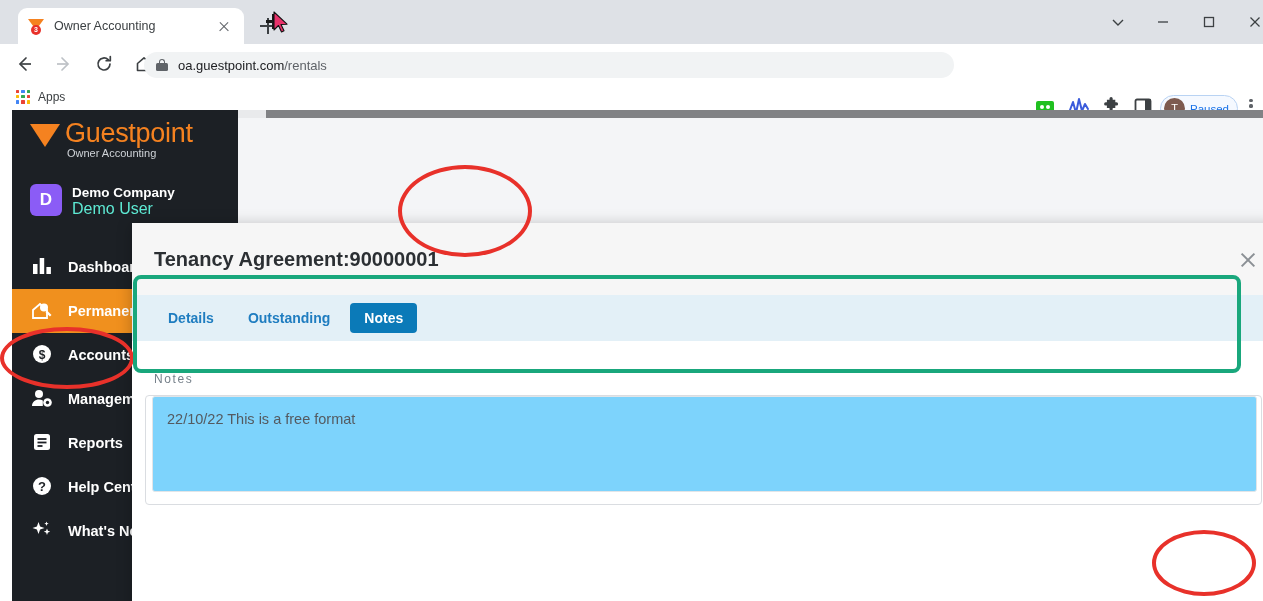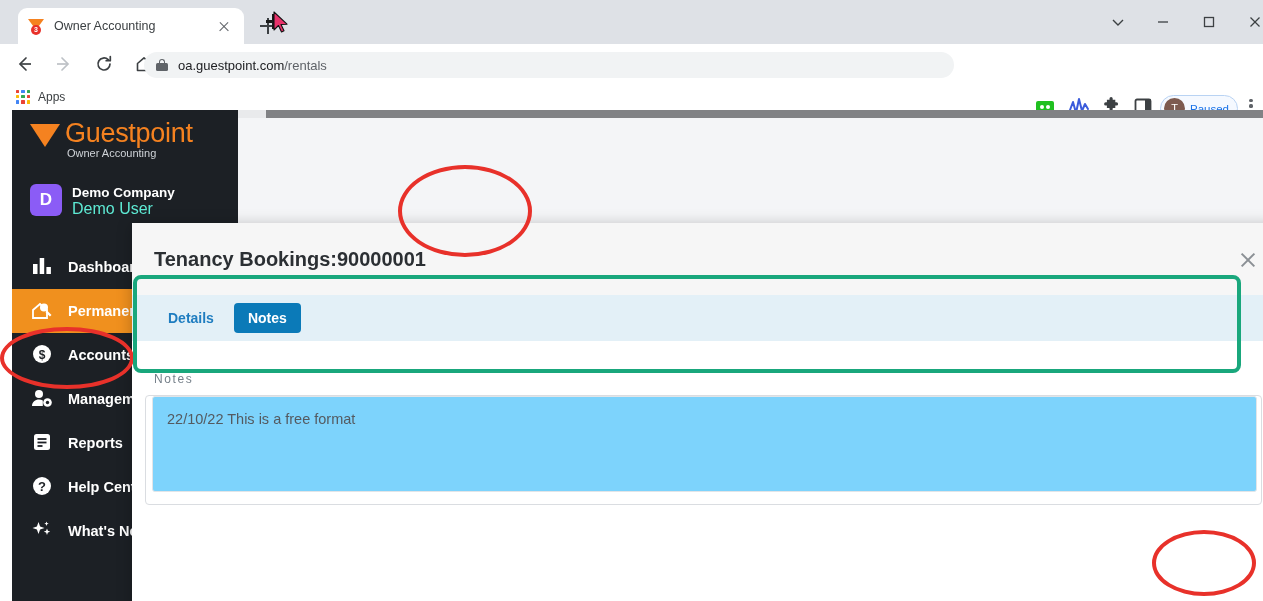--- a/index.html
+++ b/index.html
@@ -435,26 +435,27 @@
           </span>
           <span class="lbl">What's New</span>
         </div>
 
       </div>
     </div>
 
     <div class="modal">
 
       <div class="modal-head">
-        <span class="modal-title">Tenancy Bookings:90000001</span>
+        <span class="modal-title">Tenancy Agreement:90000001</span>
         <span class="modal-x"></span>
       </div>
 
       <div class="tabbar">
         <span class="tabbtn">Details</span>
+        <span class="tabbtn">Outstanding</span>
         <span class="tabbtn active">Notes</span>
       </div>
 
       <div class="modal-body">
         <span class="field-label">Notes</span>
         <div class="notes-shell"></div>
         <textarea class="notes-box" placeholder="" style="">22/10/22 This is a free format</textarea>
       </div>
 
     </div>

